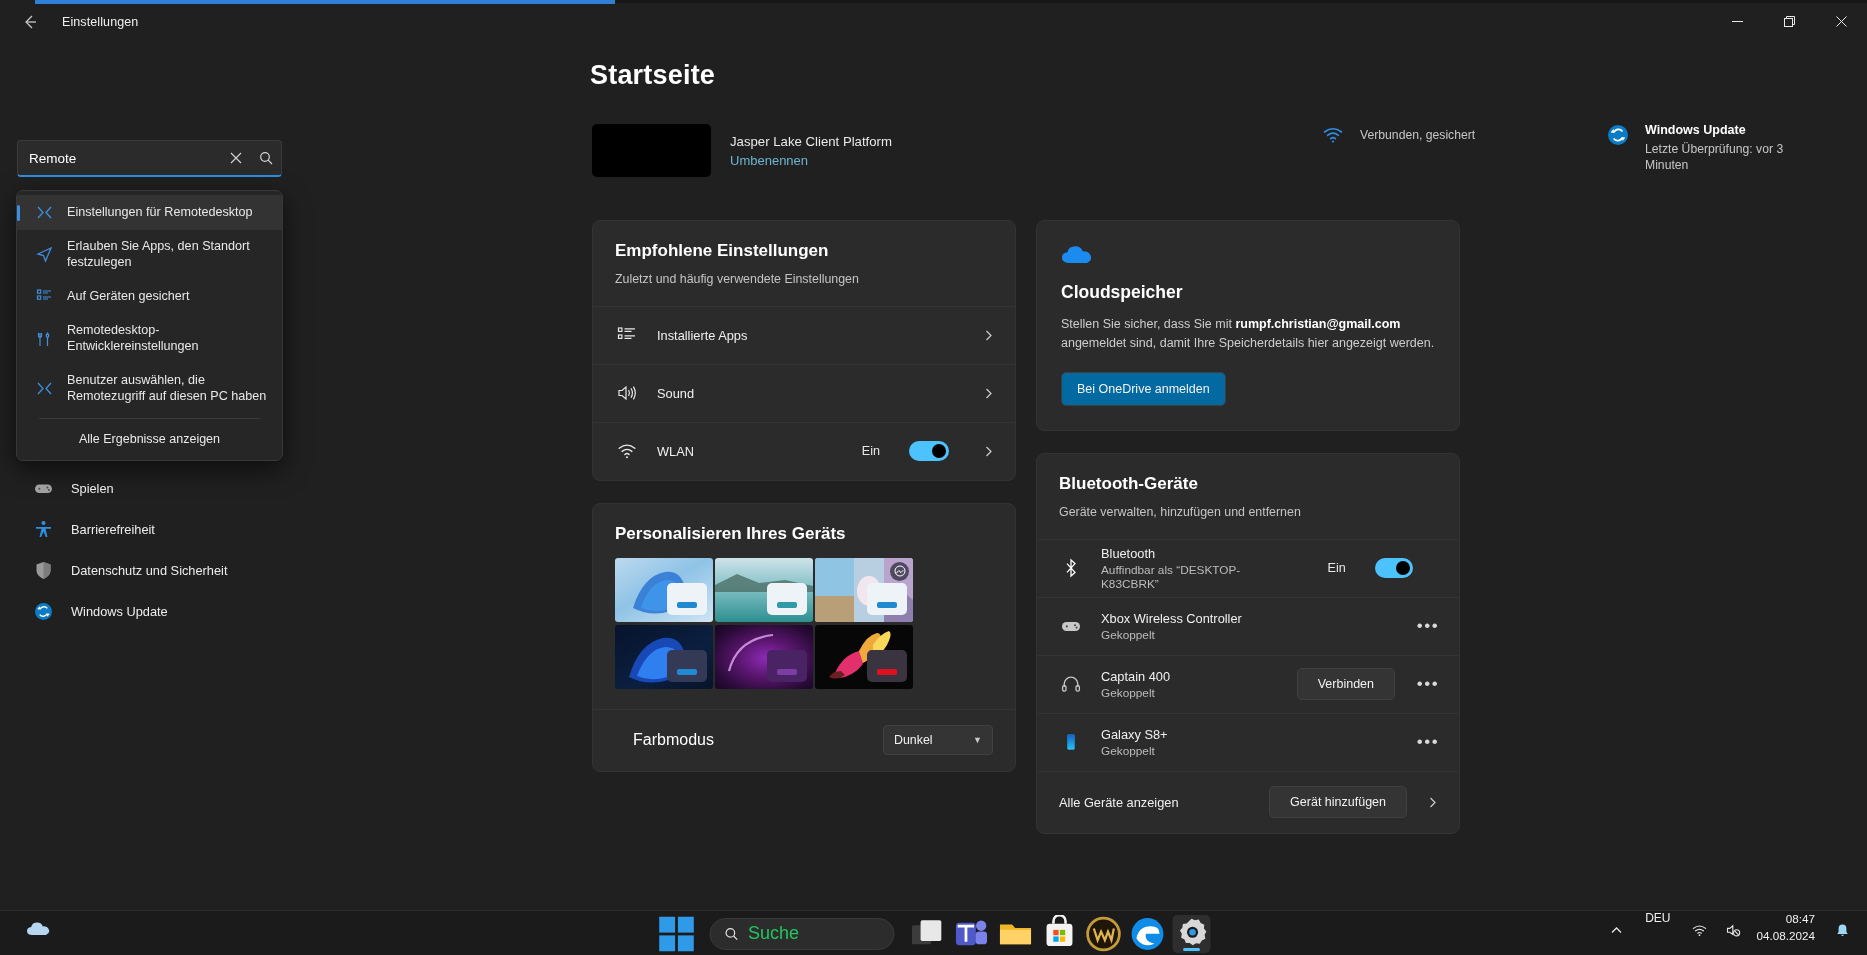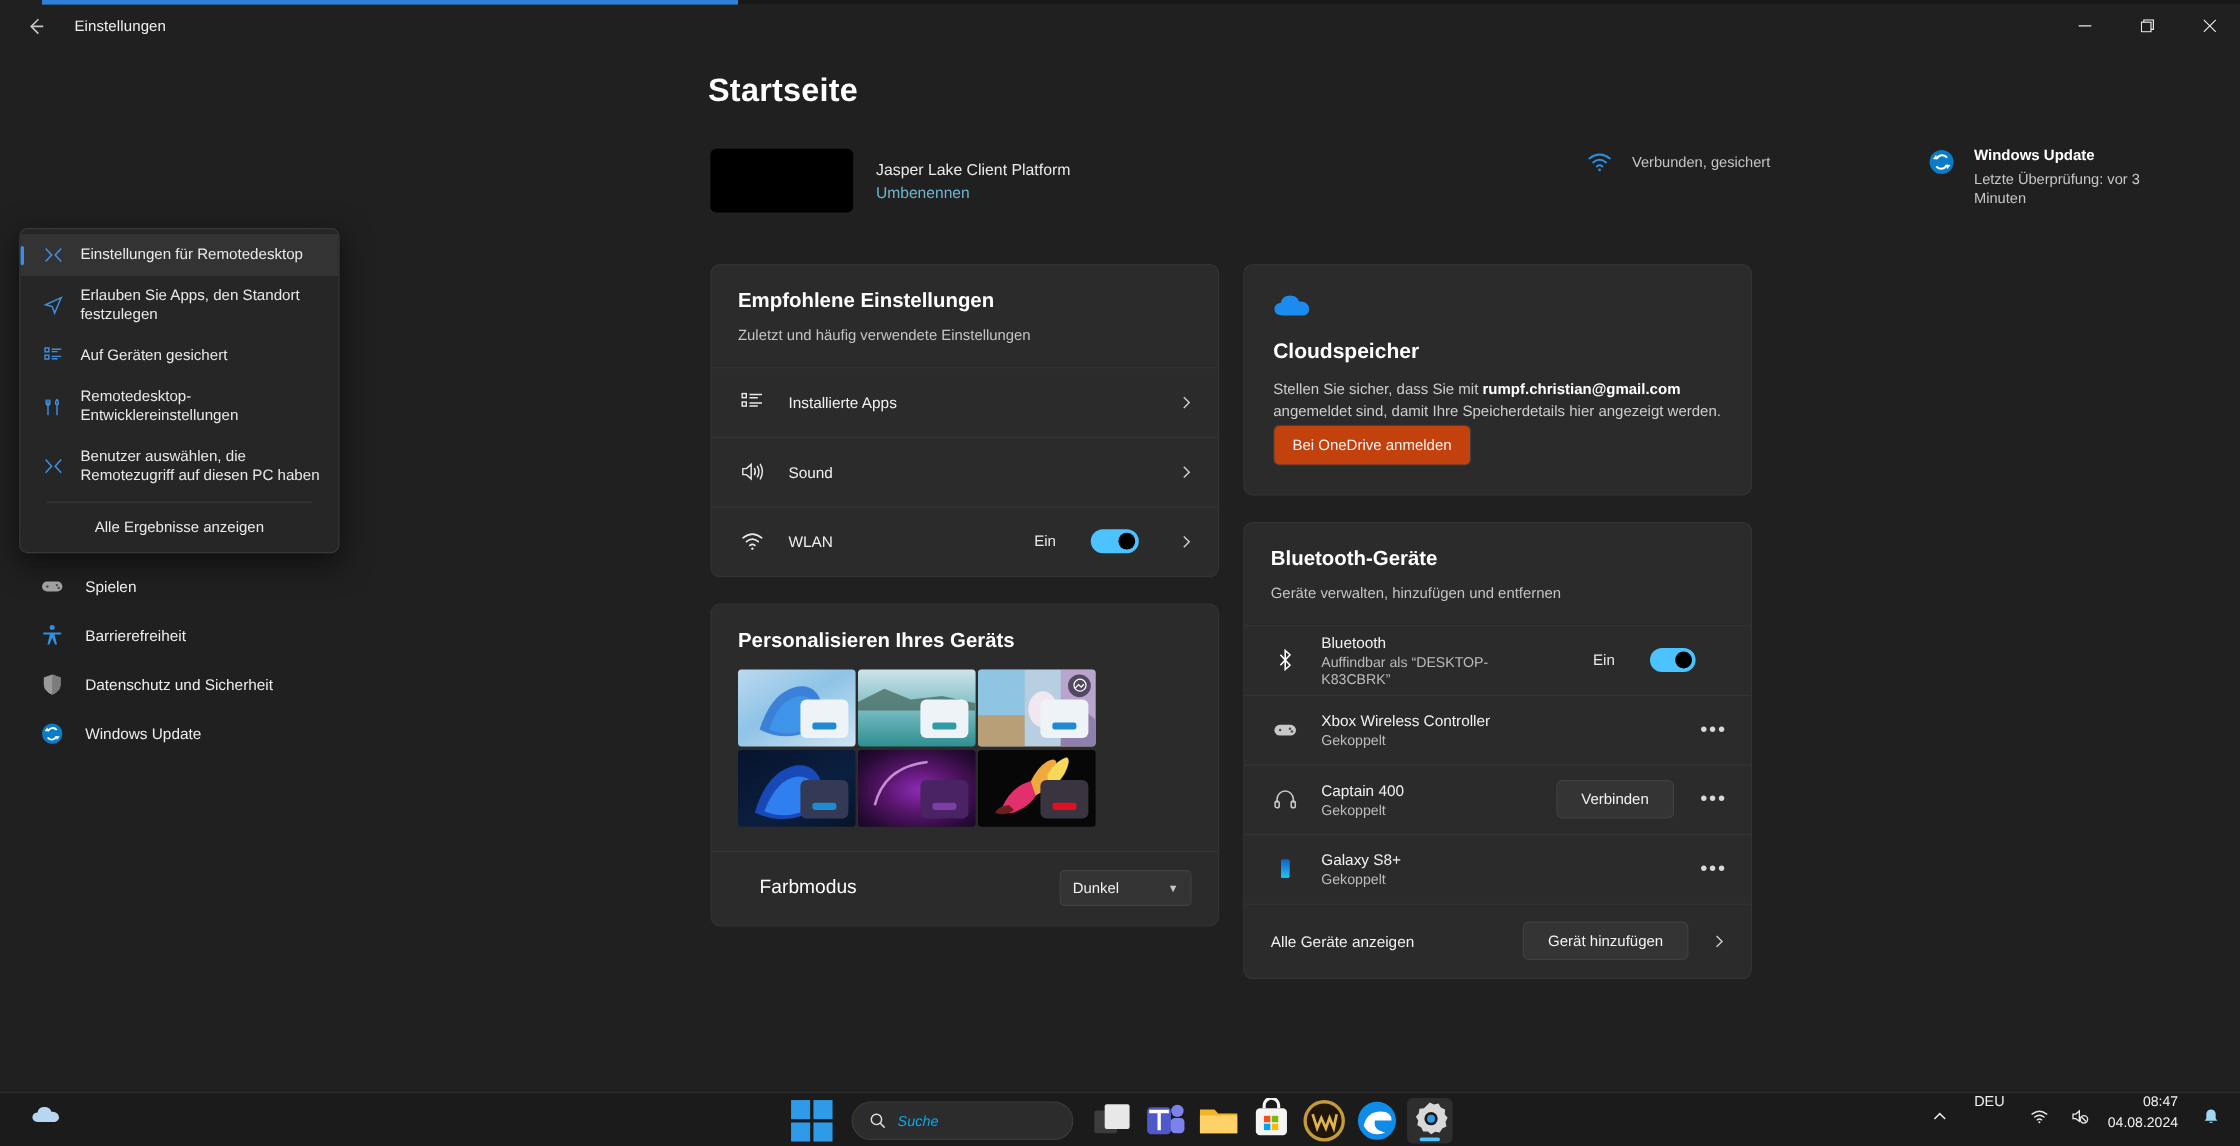--- a/index.html
+++ b/index.html
@@ -90,21 +90,21 @@
   .toggle { width: 40px; height: 20px; border-radius: 11px; background: #4cc2ff; position: relative; }
   .toggle::after { content: ""; position: absolute; right: 3px; top: 3px; width: 14px; height: 14px; border-radius: 50%; background: #000000; }
   .dots { width: 30px; text-align: center; color: #d8d8d8; font-size: 17px; letter-spacing: 1.5px; line-height: 10px; }
 
   
   .cloud-card { padding: 22px 24px 24px 24px; }
   .cloud-ic { width: 32px; height: 22px; }
   .cloud-title { font-size: 17.5px; font-weight: bold; margin-top: 17px; }
   .cloud-txt { font-size: 12.5px; color: #cdcdcd; line-height: 1.55; margin-top: 12px; }
   .cloud-txt b { color: #ffffff; }
-  .btn { display: inline-block; background: #c2410c; border: 1px solid #3e3e3e; border-radius: 5px; padding: 9px 15px; font-size: 12.5px; color: #f2f2f2; margin-top: 0; }
+  .btn { display: inline-block; background: #0369a1; border: 1px solid #3e3e3e; border-radius: 5px; padding: 9px 15px; font-size: 12.5px; color: #f2f2f2; margin-top: 18px; }
   .btn-sm { background: #343434; border: 1px solid #404040; border-radius: 5px; padding: 8px 20px; font-size: 12.5px; color: #f2f2f2; }
 
   
   .pers-head { padding: 20px 22px 14px 22px; font-size: 17px; font-weight: bold; }
   .wall-grid { display: grid; grid-template-columns: repeat(3, 98px); gap: 3px 2px; padding: 0 22px 20px 22px; }
   .wall { width: 98px; height: 64px; border-radius: 3px; position: relative; overflow: hidden; }
   .wall .wbox { position: absolute; right: 6px; bottom: 7px; width: 40px; height: 32px; border-radius: 5px; display: flex; align-items: flex-end; justify-content: center; padding-bottom: 7px; }
   .wall .wbar { width: 20px; height: 6px; border-radius: 2px; }
   .w-badge { position: absolute; right: 4px; top: 4px; width: 19px; height: 19px; border-radius: 50%; background: rgba(55,50,70,.8); display: flex; align-items: center; justify-content: center; color: #fff; }
   .w-badge svg { width: 12px; height: 12px; }
@@ -119,21 +119,21 @@
   .taskbar { position: absolute; bottom: 0; left: 0; width: 1867px; height: 45px; background: #1b1b1b; border-top: 1px solid #2d2d2d; }
   .weather { position: absolute; left: 18px; top: 6px; display: flex; align-items: center; gap: 11px; flex-direction: column; }
   .weather .wic svg { width: 24px; height: 24px; }
   .weather .wtxt .t1 { font-size: 11.6px; color: #f0f0f0; }
   .weather .wtxt .t2 { font-size: 11.6px; color: #e2e2e2; margin-top: 1px; }
   .tb-center { position: absolute; left: 50%; transform: translateX(-50%); top: 0; height: 45px; display: flex; align-items: center; gap: 6px; }
   .tb-btn { width: 38px; height: 38px; display: flex; align-items: center; justify-content: center; border-radius: 5px; position: relative; }
   .tb-btn.active { background: #2e2e2e; }
   .tb-btn.active::after { content: ""; position: absolute; bottom: 2px; left: 50%; transform: translateX(-50%); width: 17px; height: 3px; border-radius: 2px; background: #4cc2ff; }
   .tb-search { width: 185px; height: 32px; background: #2c2c2c; border: 1px solid #3a3a3a; border-radius: 16px; display: flex; align-items: center; padding: 0 14px; gap: 10px; margin: 0 8px; }
-  .tb-search .ph { font-size: 12px; color: #0ea5e9; font-style: italic; }
+  .tb-search .ph { font-size: 18px; color: #22c55e; }
   .tray { position: absolute; right: 8px; top: 0; height: 45px; display: flex; align-items: flex-start; gap: 0px; }
   .tray-ic { width: 34px; height: 38px; display: flex; align-items: center; justify-content: center; color: #e6e6e6; }
   .tray-ic svg { width: 15px; height: 15px; }
   .tray-lang { font-size: 12px; color: #f0f0f0; padding: 0 12px; }
   .clock { text-align: right; padding: 0 10px 0 6px; }
   .clock .c1, .clock .c2 { font-size: 11.7px; color: #f2f2f2; line-height: 1.42; }
 </style>
 </head>
 <body>
 
@@ -165,20 +165,36 @@
       <div class="wc">
         <svg viewBox="0 0 11 11" stroke="currentColor" stroke-width="1">
             <path d="M0.5 0.5 L10.5 10.5 M10.5 0.5 L0.5 10.5"></path>
           </svg>
       </div>
     </div>
   </div>
 
   <div class="sidebar">
 
+    <div class="search-wrap">
+      <div class="search-box">
+        <input value="Remote" placeholder="Einstellung suchen" style="">
+        <div class="s-ic">
+          <svg viewBox="0 0 14 14" stroke="currentColor" stroke-width="1.1">
+              <path d="M2 2 L12 12 M12 2 L2 12"></path>
+            </svg>
+        </div>
+        <div class="s-ic">
+          <svg viewBox="0 0 14 14" fill="none" stroke="currentColor" stroke-width="1.2">
+              <circle cx="6" cy="6" r="4.3"></circle>
+              <path d="M9.2 9.2 L13 13"></path>
+            </svg>
+        </div>
+      </div>
+    </div>
 
     <div class="flyout">
       <div class="sugg selected">
         <span class="ic">
           <svg viewBox="0 0 17 17" fill="none" stroke="currentColor" stroke-width="1.3">
               <path d="M2 3 L7 8.5 L2 14"></path>
               <path d="M15 3 L10 8.5 L15 14"></path>
             </svg>
         </span>
         <span class="lbl">Einstellungen für Remotedesktop</span>

